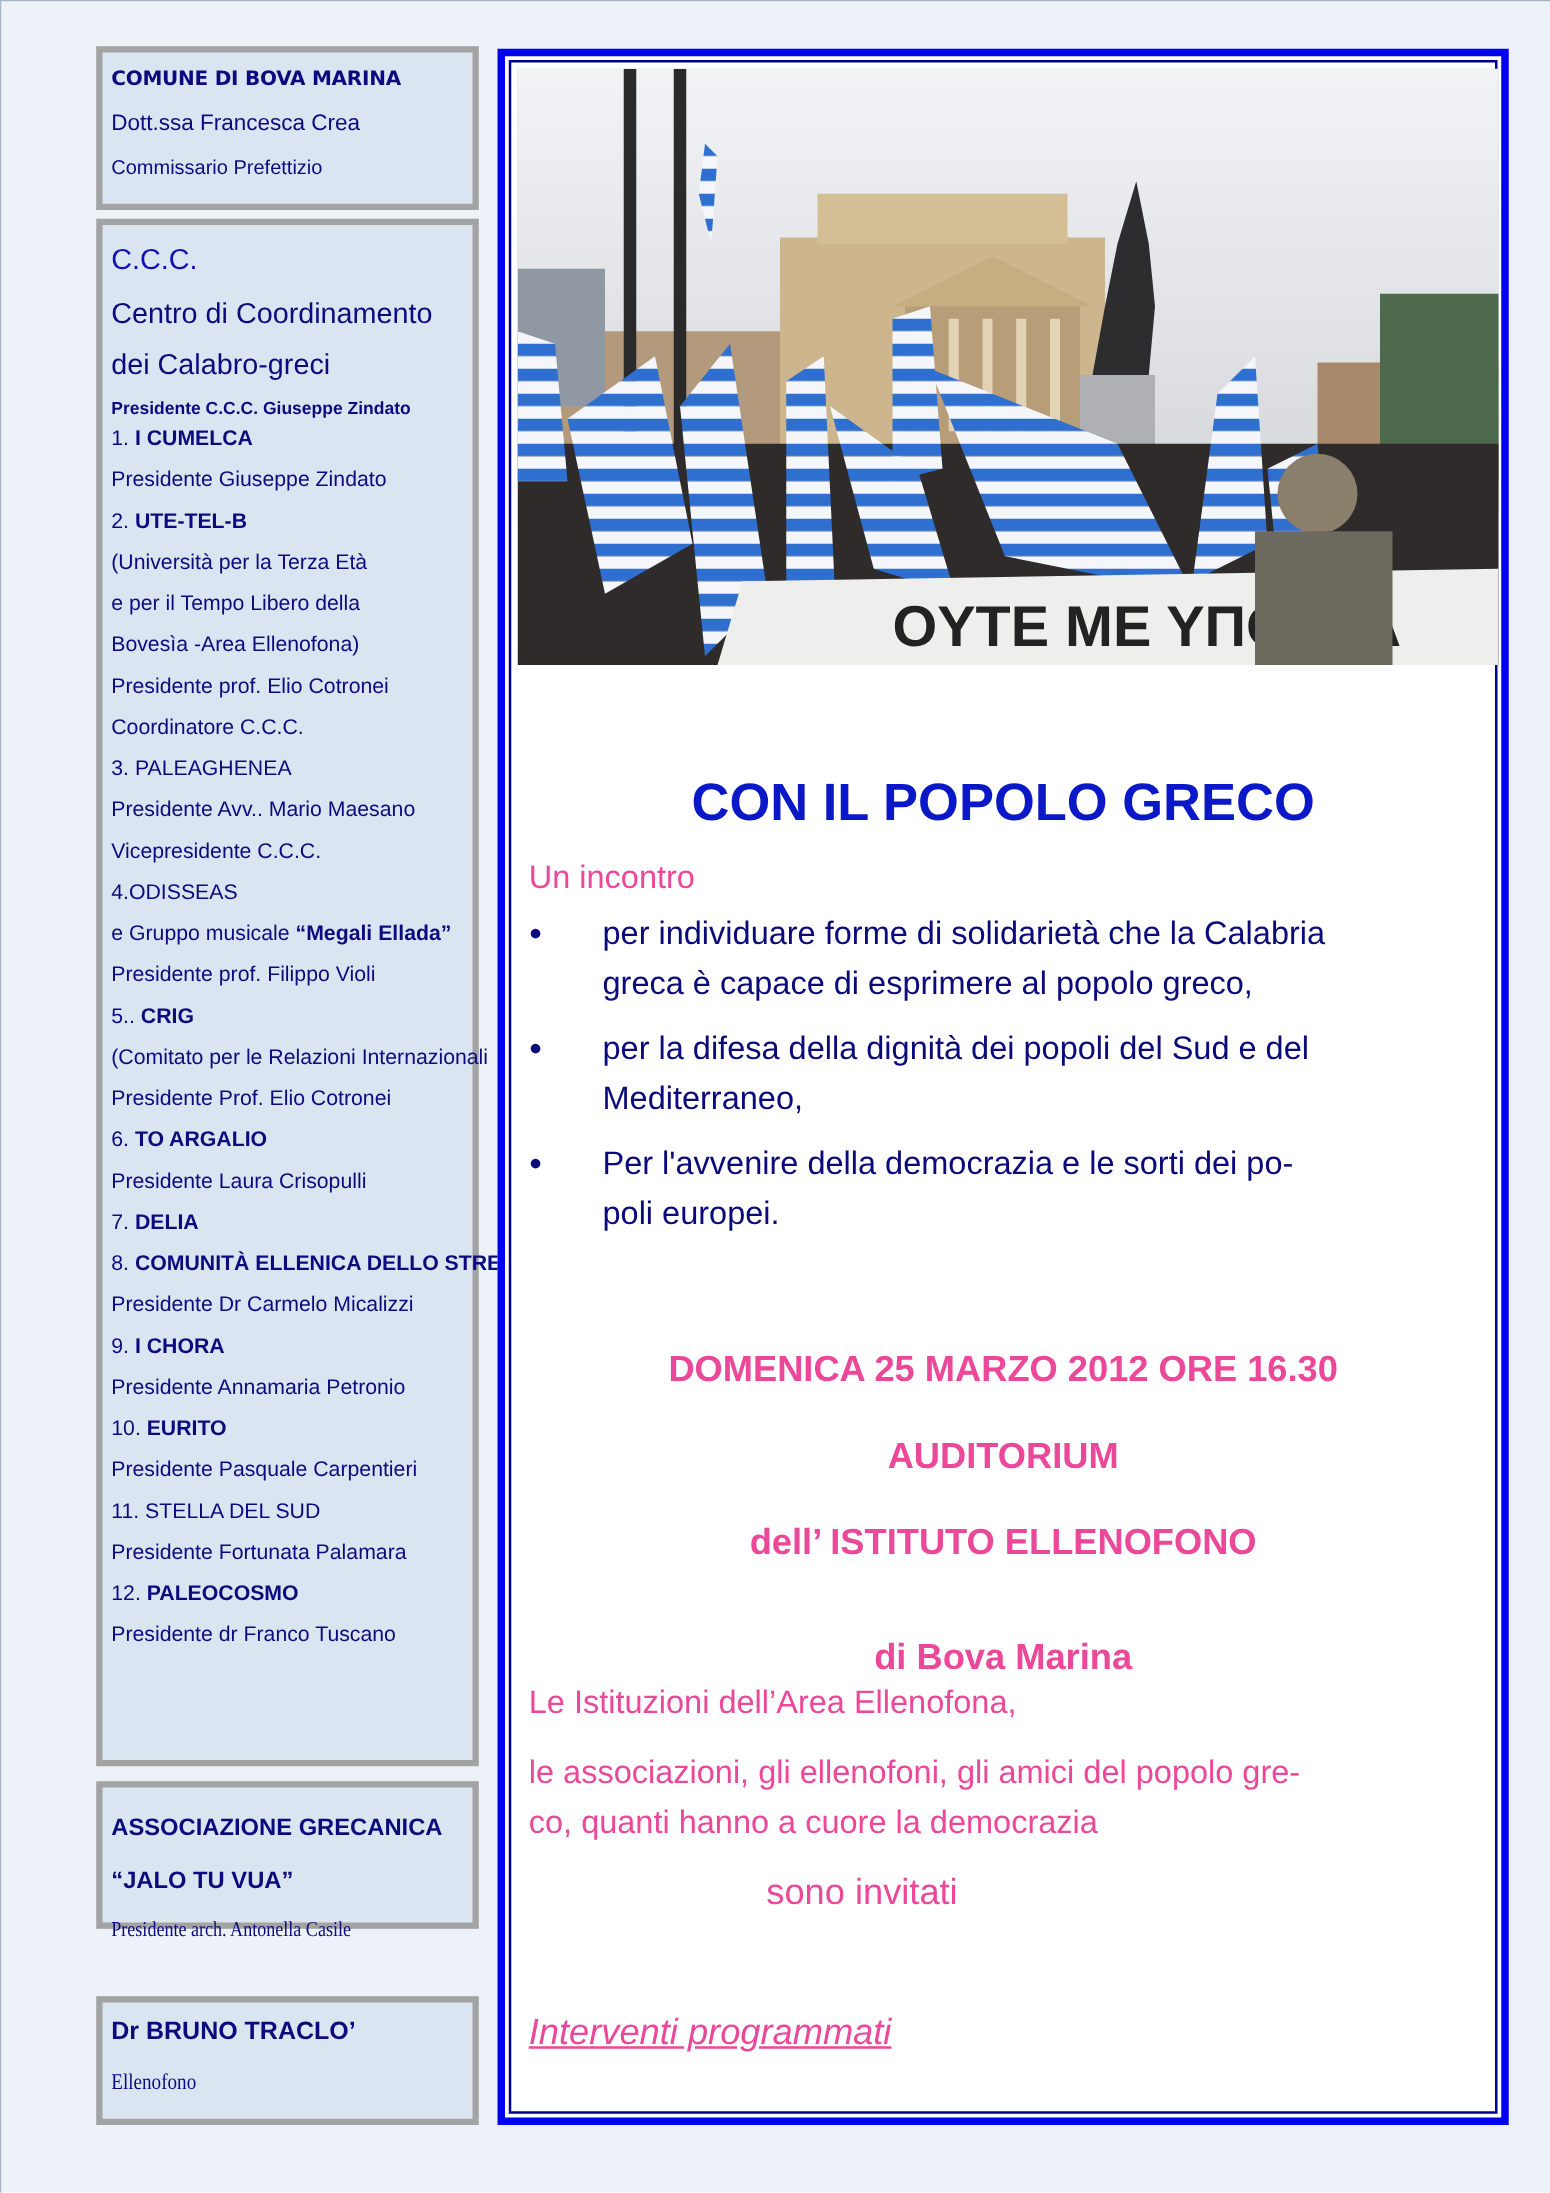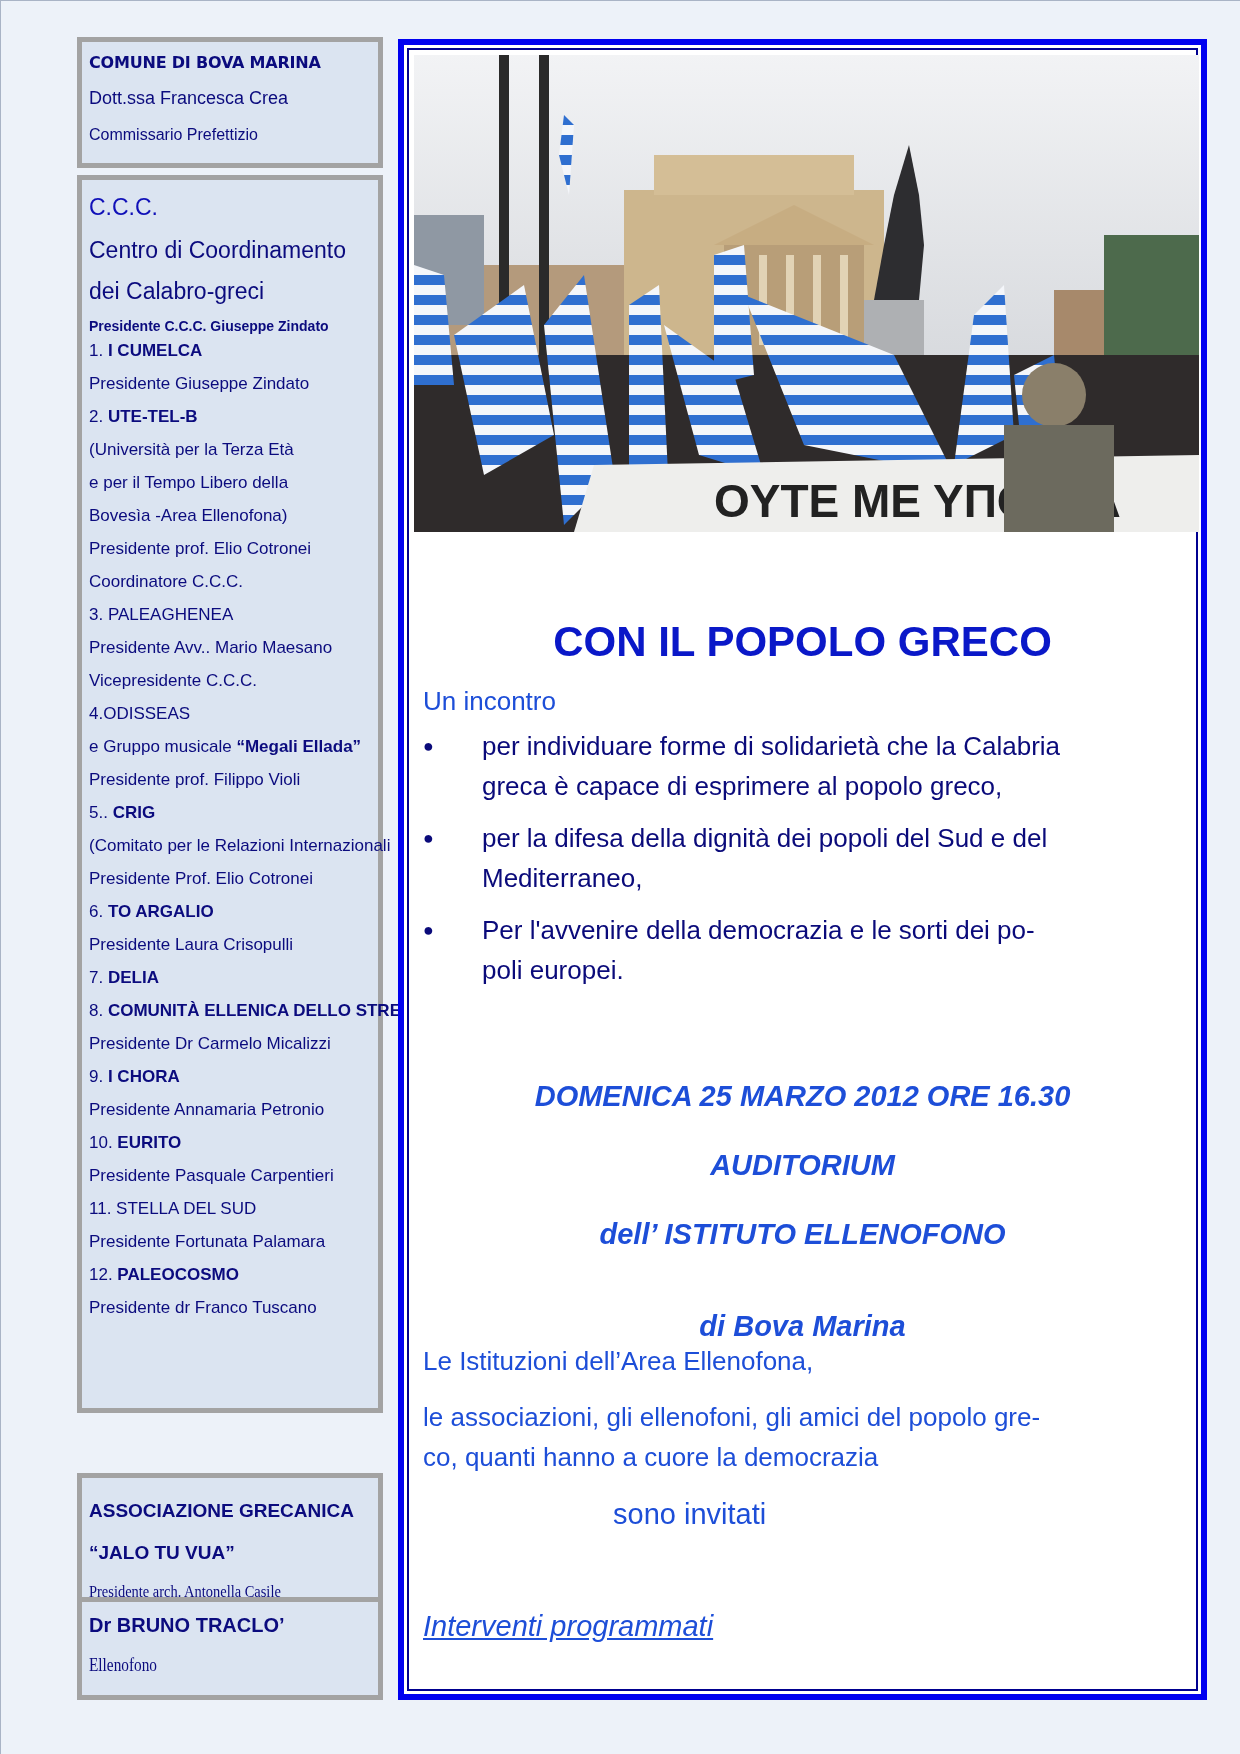--- a/index.html
+++ b/index.html
@@ -25,49 +25,49 @@
   #box2 { top:174px; height:1238px; }
   #box2 .big { font-size:23px; }
   #box2 .big1 { margin-top:14px; color:#1010b8; }
   #box2 .big2 { margin-top:16px; }
   #box2 .big3 { margin-top:14px; }
   #box2 .pres { font-size:14px; font-weight:bold; margin-top:13px; }
   #box2 .row { font-size:17px; height:33px; line-height:33px; margin:0; }
   #box2 .rows { margin-top:0px; }
   #box2 .row b { font-weight:bold; }
 
-  #box3 { top:1424px; height:141px;margin-top:48px; }
+  #box3 { top:1424px; height:118px; }
   #box3 .a { font-size:19px; margin-top:22px; font-weight:bold; }
   #box3 .b { font-size:19px; margin-top:20px; font-weight:bold; }
   #box3 .c { font-family:"Liberation Serif", serif; font-size:17px; margin-top:18px; transform:scaleX(0.85); transform-origin:left; }
 
   #box4 { top:1596px; height:103px; }
   #box4 .a { font-size:20px; margin-top:12px; font-weight:bold; }
   #box4 .b { font-family:"Liberation Serif", serif; font-size:18px; margin-top:18px; transform:scaleX(0.85); transform-origin:left; }
 
   #main {
     position:absolute; left:397px; top:38px; width:809px; height:1661px;
     box-sizing:border-box; border:6px solid #0000f0; background:#fff;
   }
   #main .inner {
     position:absolute; left:3px; top:3px; right:3px; bottom:3px;
     border:2px solid #000090; background:#fff;
   }
   #photo {
     position:absolute; left:5px; top:5px; width:785px; height:477px;
     overflow:hidden; background:#cfd3d8;
   }
-  .mt { position:absolute; white-space:nowrap; color:#1d4ed8; }
+  .mt { position:absolute; white-space:nowrap; color:#ec4899; }
   #title { left:0; right:0; text-align:center; top:568px; font-size:42px; font-weight:bold; color:#0a18c8; }
   #intro { left:14px; top:636px; font-size:26px; }
   .bul { position:absolute; left:14px; font-size:26px; line-height:40px; }
   .bul .dot { position:absolute; left:0; top:0; font-size:18px; }
   .bul .txt { position:absolute; left:59px; top:0; white-space:nowrap; }
   #b1 { top:676px; } #b2 { top:768px; } #b3 { top:860px; }
-  .ctr { left:0; right:0; text-align:center; font-weight:bold; font-size:29px;font-style:italic; }
+  .ctr { left:0; right:0; text-align:center; font-weight:bold; font-size:29px; }
   #date { top:1030px; }
   #aud { top:1099px; }
   #ist { top:1168px; }
   #loc { top:1260px; }
   #p1 { left:14px; top:1296px; font-size:26px; }
   #p2 { left:14px; top:1352px; font-size:26px; }
   #p3 { left:14px; top:1392px; font-size:26px; }
   #inv { left:204px; top:1448px; font-size:29px; }
   #interv { left:14px; top:1560px; font-size:29px; font-style:italic; text-decoration:underline; }
 </style>

